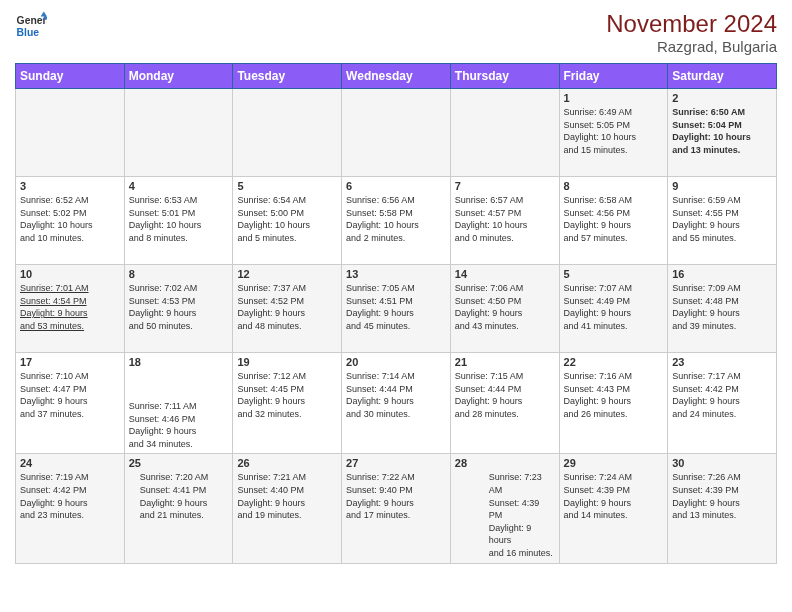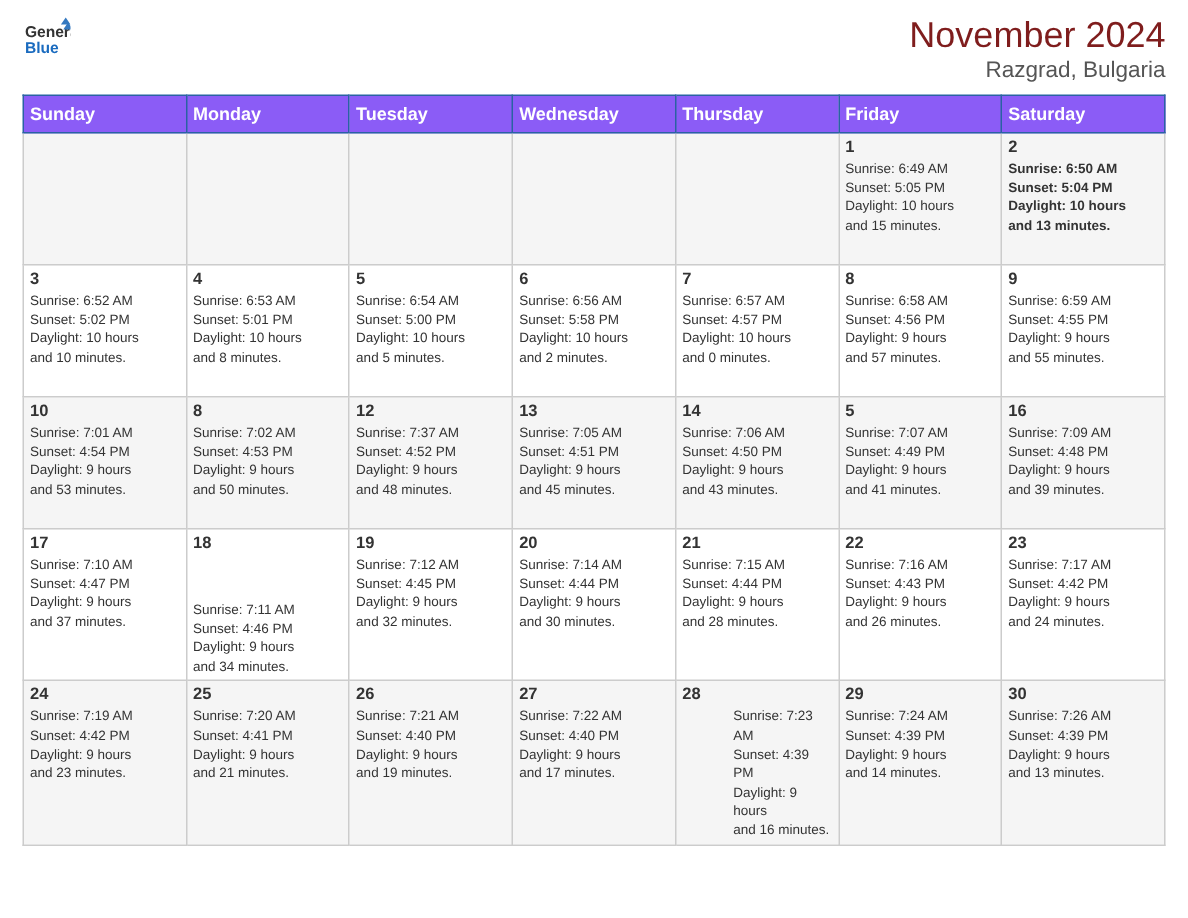--- a/index.html
+++ b/index.html
@@ -184,21 +184,21 @@
             <span class="day-num">9</span>
             <div class="day-info" style="white-space: pre-line;">Sunrise: 6:59 AM
 Sunset: 4:55 PM
 Daylight: 9 hours
 and 55 minutes.</div>
           </td>
         </tr>
         <tr>
           <td>
             <span class="day-num">10</span>
-            <div class="day-info" style="white-space: pre-line;">Sunrise: 7:01 AM
+            <div class="day-info" style="white-space: pre-line; text-decoration: underline;">Sunrise: 7:01 AM
 Sunset: 4:54 PM
 Daylight: 9 hours
 and 53 minutes.</div>
           </td>
           <td>
             <span class="day-num">8</span>
             <div class="day-info" style="white-space: pre-line;">Sunrise: 7:02 AM
 Sunset: 4:53 PM
 Daylight: 9 hours
 and 50 minutes.</div>
@@ -293,36 +293,36 @@
         <tr>
           <td>
             <span class="day-num">24</span>
             <div class="day-info" style="white-space: pre-line;">Sunrise: 7:19 AM
 Sunset: 4:42 PM
 Daylight: 9 hours
 and 23 minutes.</div>
           </td>
           <td>
             <span class="day-num">25</span>
-            <div class="day-info" style="white-space: pre-line;">Sunrise: 7:20 AM
+            <div class="day-info" style="white-space: pre-line; margin-left: 11px;">Sunrise: 7:20 AM
 Sunset: 4:41 PM
 Daylight: 9 hours
 and 21 minutes.</div>
           </td>
           <td>
             <span class="day-num">26</span>
             <div class="day-info" style="white-space: pre-line;">Sunrise: 7:21 AM
 Sunset: 4:40 PM
 Daylight: 9 hours
 and 19 minutes.</div>
           </td>
           <td>
             <span class="day-num">27</span>
             <div class="day-info" style="white-space: pre-line;">Sunrise: 7:22 AM
-Sunset: 4:40 PM
+Sunset: 9:40 PM
 Daylight: 9 hours
 and 17 minutes.</div>
           </td>
           <td>
             <span class="day-num">28</span>
             <div class="day-info" style="white-space: pre-line; margin-left: 34px;">Sunrise: 7:23 AM
 Sunset: 4:39 PM
 Daylight: 9 hours
 and 16 minutes.</div>
           </td>

